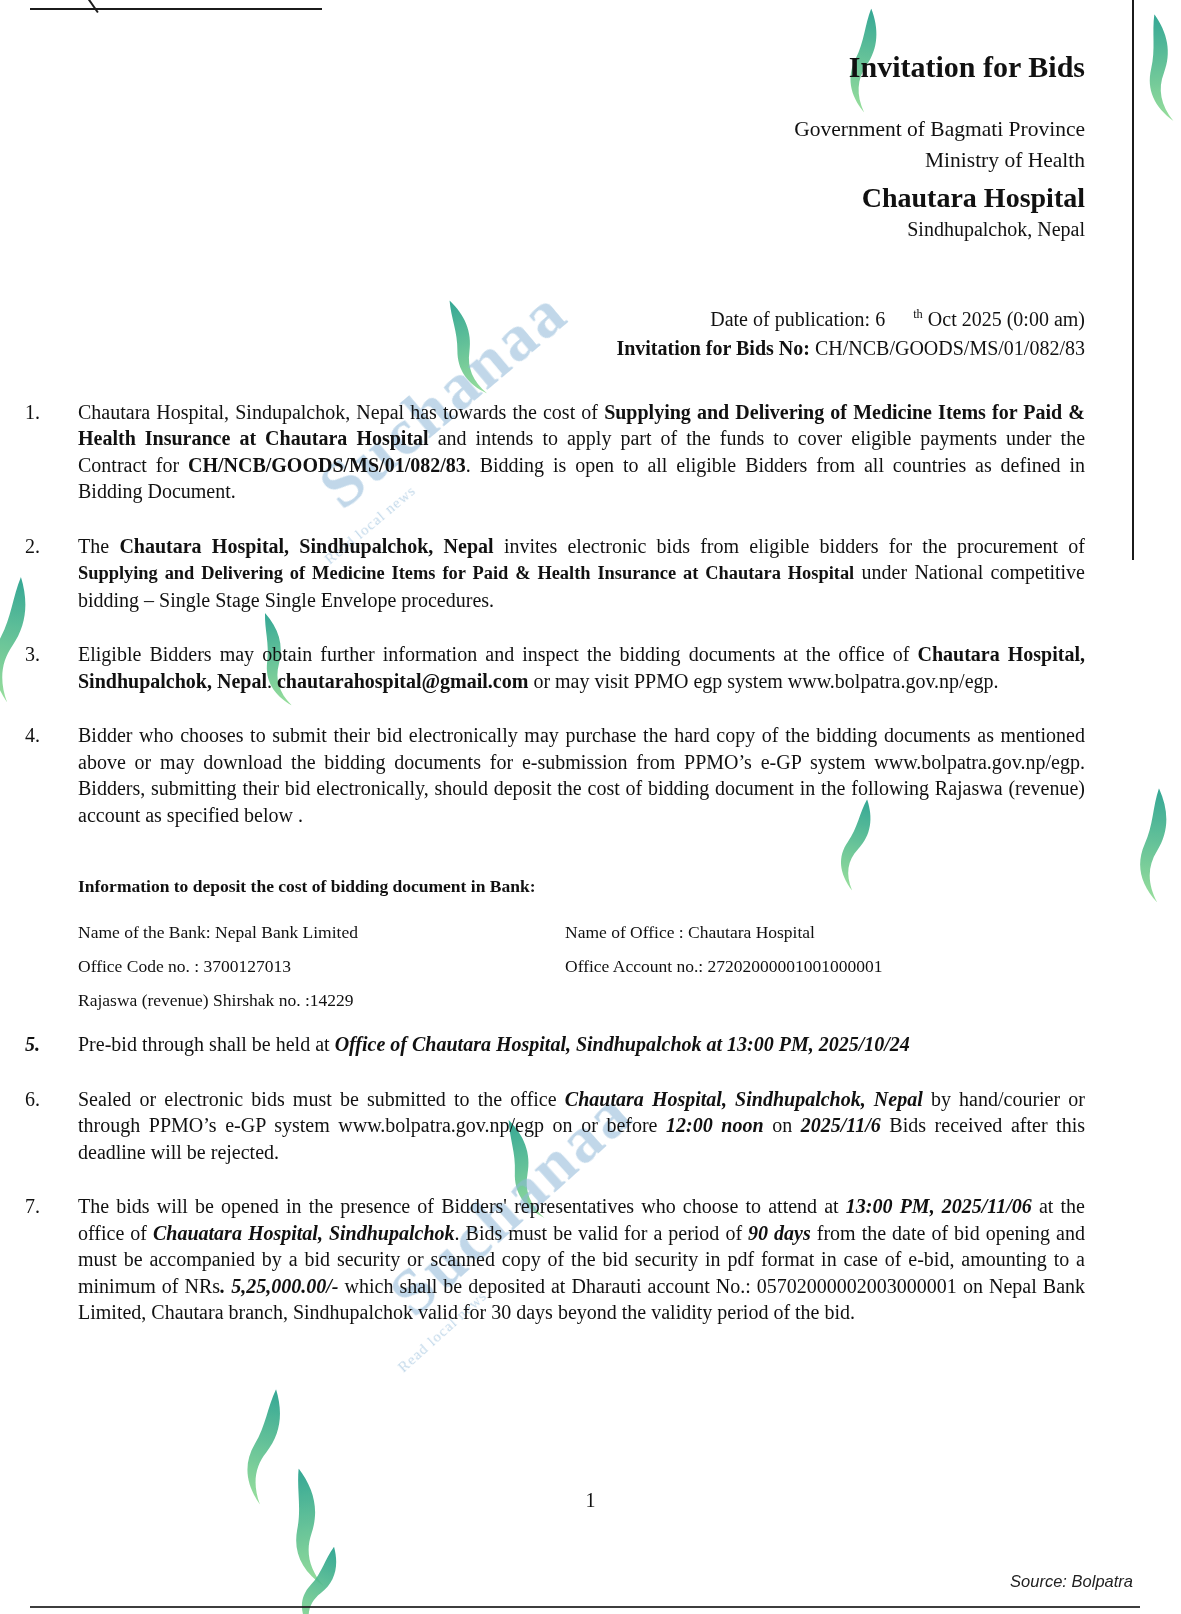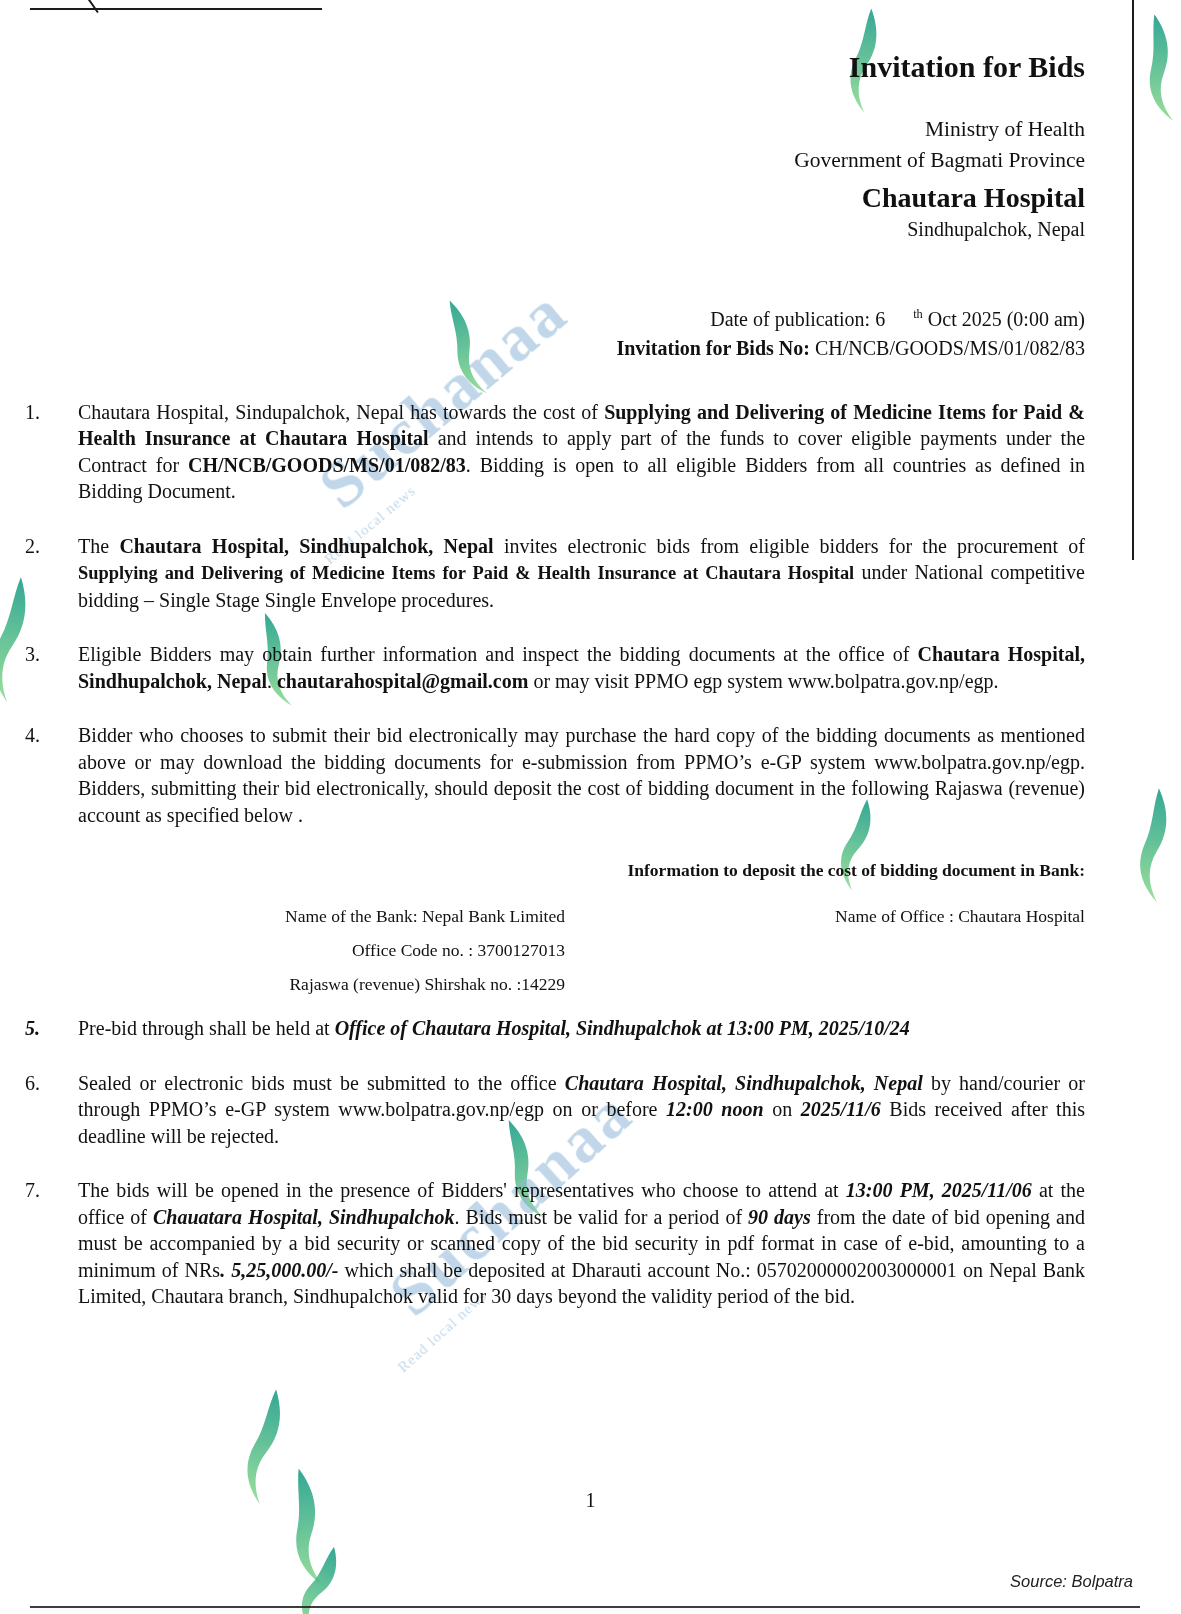--- a/index.html
+++ b/index.html
@@ -36,21 +36,21 @@
   .items { margin-top:36px; }
   .item { display:flex; margin-bottom:28px; font-size:20px; line-height:26.5px; }
   .item .num { flex:0 0 53px; }
   .item .num.bi { font-weight:bold; font-style:italic; }
   .item .body { flex:1; text-align:justify; }
   .run-b { font-weight:bold; }
   .run-bi { font-weight:bold; font-style:italic; }
   .run-bs { font-weight:bold; font-size:0.92em; }
   .run-sup { vertical-align:super; font-size:0.62em;padding-left:28px; }
 
-  .bank { margin:32px 0 20px 53px;text-align:right; }
+  .bank { margin:48px 0 20px 53px; }
   .bank-heading { font-weight:bold; font-size:17.5px; margin-bottom:24px; }
   .bank-row { display:flex; font-size:17.5px; margin-bottom:12px; line-height:22px; }
   .bank-left { flex:0 0 487px; }
   .bank-right { flex:1; }
 
   .page-num { position:absolute; top:1489px; left:0; width:100%; text-align:center; font-size:20px; z-index:2; }
   .source { position:absolute; top:1572px; right:48px; font-size:16.5px; font-style:italic; font-family:"Liberation Sans", sans-serif; z-index:2; color:#222;margin-left:16px; }
 </style>
 </head>
 <body>
@@ -134,22 +134,22 @@
   <div class="watermark wm2">
     <div class="wm-text">Suchanaa</div>
     <div class="wm-sub">Read local news</div>
   </div>
 
   <div class="content">
 
     <div class="title center">Invitation for Bids</div>
 
     <div class="center">
+      <div class="gov-line">Government of Bagmati Province</div>
       <div class="gov-line">Ministry of Health</div>
-      <div class="gov-line">Government of Bagmati Province</div>
     </div>
 
     <div class="hospital center">Chautara Hospital</div>
     <div class="location center">Sindhupalchok, Nepal</div>
 
     <div class="pub center">
       <div><span>Date of publication: 6</span><span class="run-sup">th</span><span> Oct 2025 (0:00 am)</span></div>
       <div><span class="run-b">Invitation for Bids No: </span><span>CH/NCB/GOODS/MS/01/082/83</span></div>
     </div>
 
@@ -176,20 +176,21 @@
       </div>
 
       <div class="bank">
         <div class="bank-heading">Information to deposit the cost of bidding document in Bank:</div>
         <div class="bank-row">
           <span class="bank-left">Name of the Bank: Nepal Bank Limited</span>
           <span class="bank-right">Name of Office : Chautara Hospital</span>
         </div>
         <div class="bank-row">
           <span class="bank-left">Office Code no. : 3700127013</span>
+          <span class="bank-right">Office Account no.: 27202000001001000001</span>
         </div>
         <div class="bank-row">
           <span class="bank-left">Rajaswa (revenue) Shirshak no. :14229</span>
           <span class="bank-right"></span>
         </div>
       </div>
 
       <div class="item">
         <span class="num bi">5.</span>
         <span class="body"><span>Pre-bid through shall be held at </span><span class="run-bi">Office of Chautara Hospital, Sindhupalchok at 13:00 PM, 2025/10/24</span></span>

